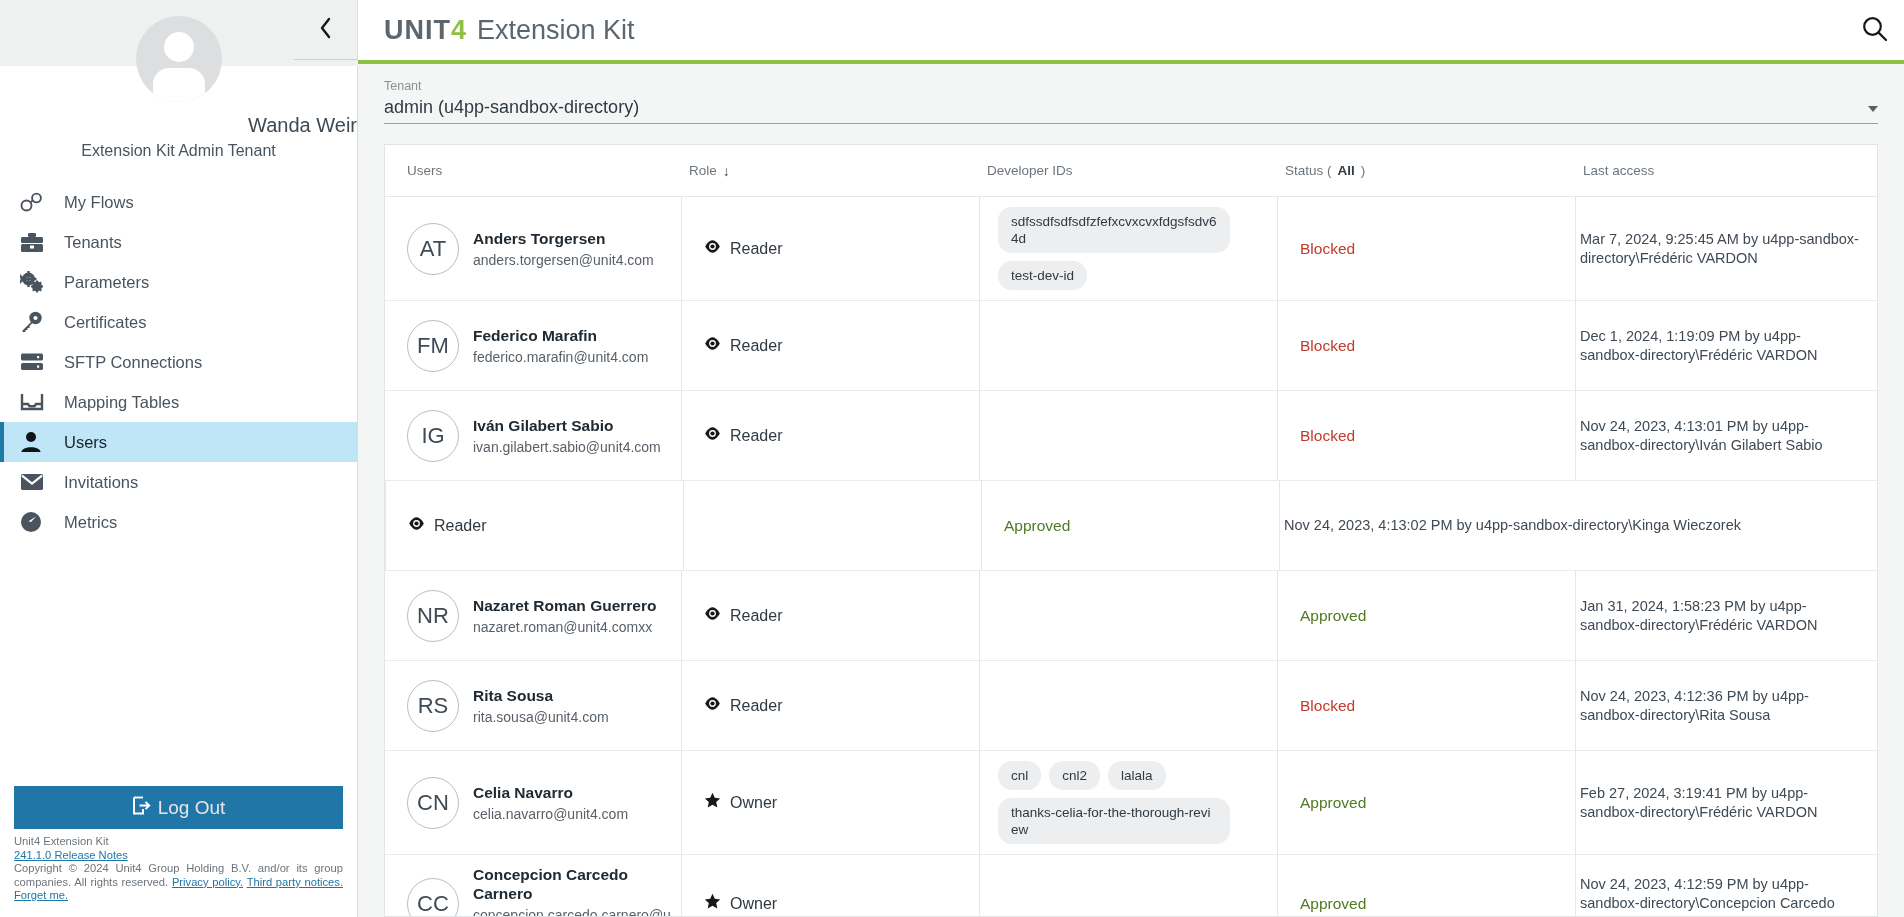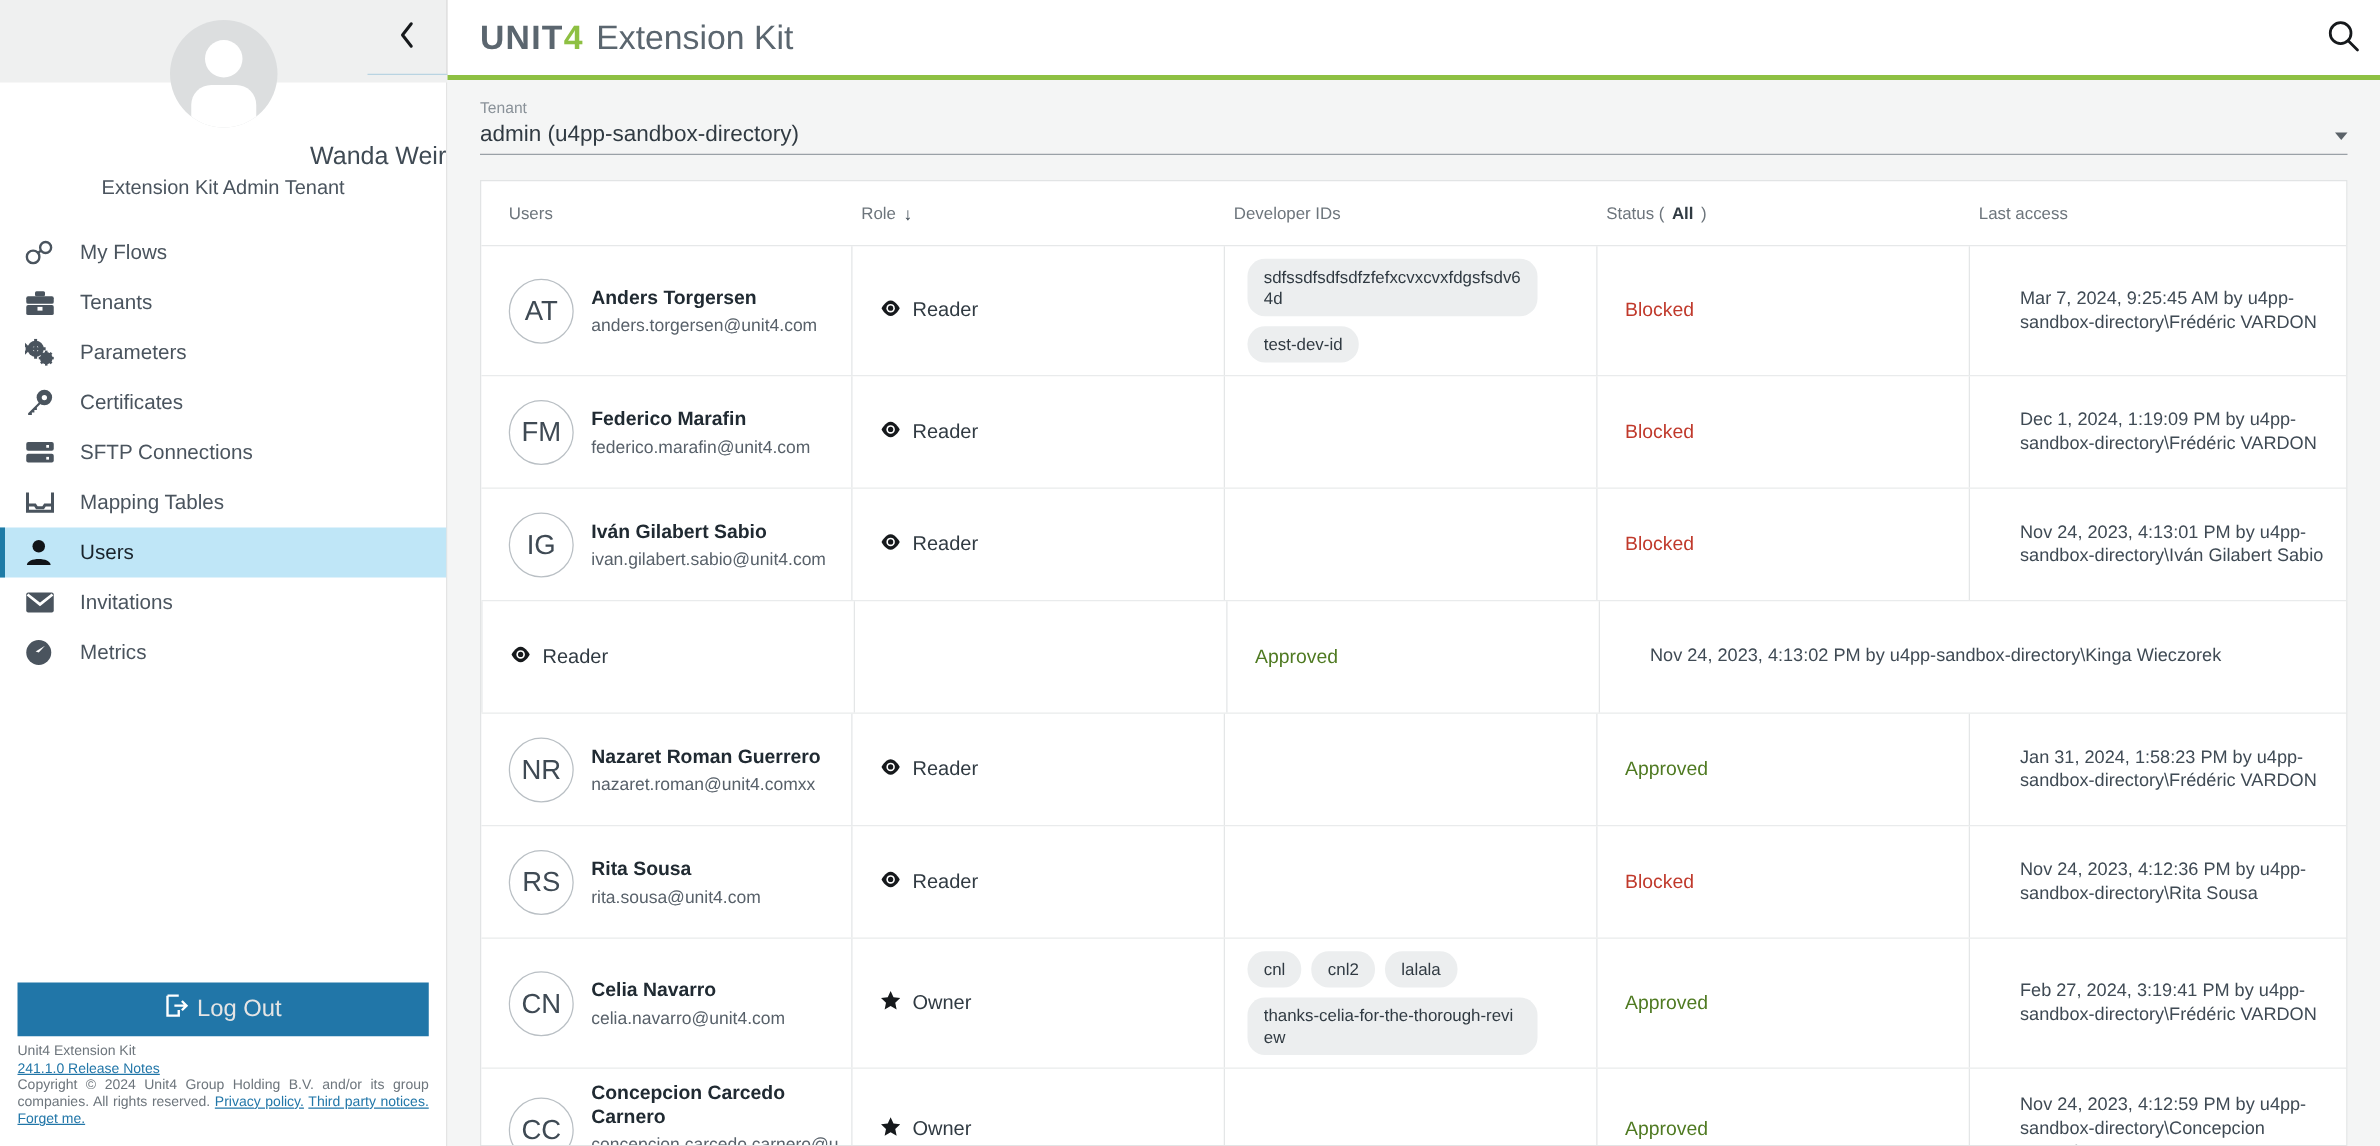--- a/index.html
+++ b/index.html
@@ -321,21 +321,21 @@
     line-height: 17px;
     max-width: 232px;
     word-break: break-all;
   }
 
   .status-cell { padding-left: 22px; }
   .status { font-size: 15.5px; }
   .status.blocked  { color: #c0392b; }
   .status.approved { color: #4f7a22; }
 
-  .last-cell { padding-left: 40px; padding-right: 18px; }
+  .last-cell { padding-left: 4px; padding-right: 18px; }
   .last-text {
     font-size: 14.5px;
     color: #3f4a54;
     line-height: 19px;
   }
 </style>
 </head>
 <body>
 
 <div class="app">

